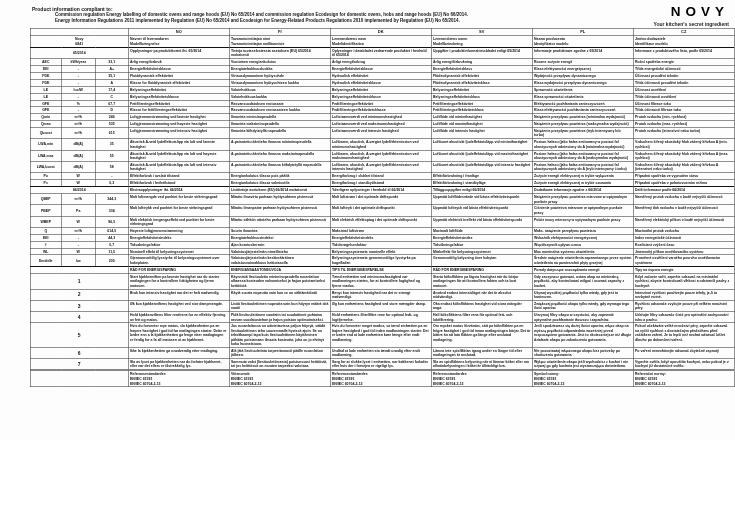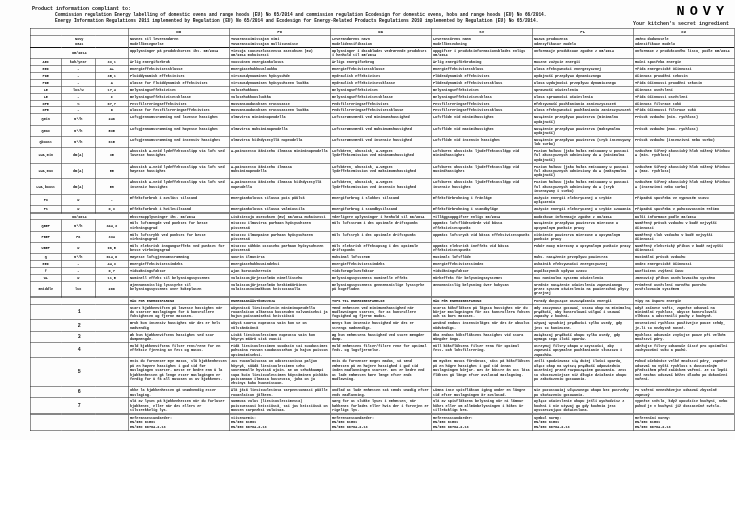--- a/index.html
+++ b/index.html
@@ -1,18 +1,18 @@
 <!DOCTYPE html>
 <html><head>
 <meta charset="utf-8">
 <style>
   html,body{margin:0;padding:0;background:#ffffff;}
   .viewport{
     width:735px;height:440px;overflow:hidden;position:relative;
-    background:#fdfdfd;font-family:Liberation Mono, monospace;color:#111;
+    background:#fdfdfd;font-family:Liberation Sans, sans-serif;color:#111;
   }
   .scale{
     width:1470px;height:1034px;transform:scale(.5);transform-origin:0 0;
     position:relative;box-sizing:border-box;
   }
   
   .doc-header{position:relative;padding:12px 0 8px 64px;height:56px;box-sizing:border-box;}
   .c-title{font-size:10px;font-weight:bold;}
   .c-line{font-size:9px;font-weight:bold;margin-left:46px;line-height:1.35;}
   .brand{position:absolute;top:8px;left:1150px;width:308px;text-align:right;}

